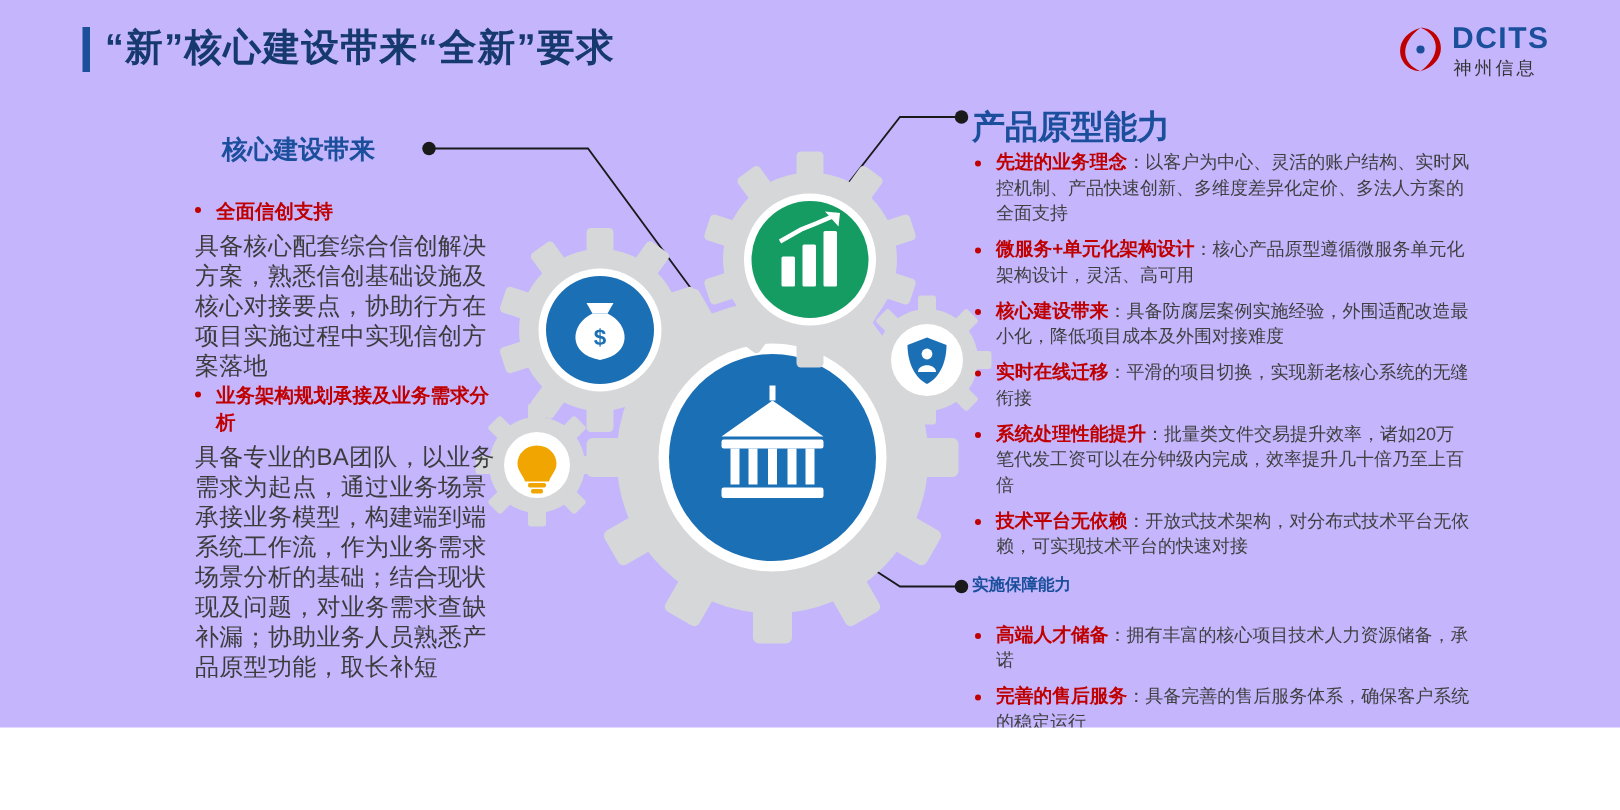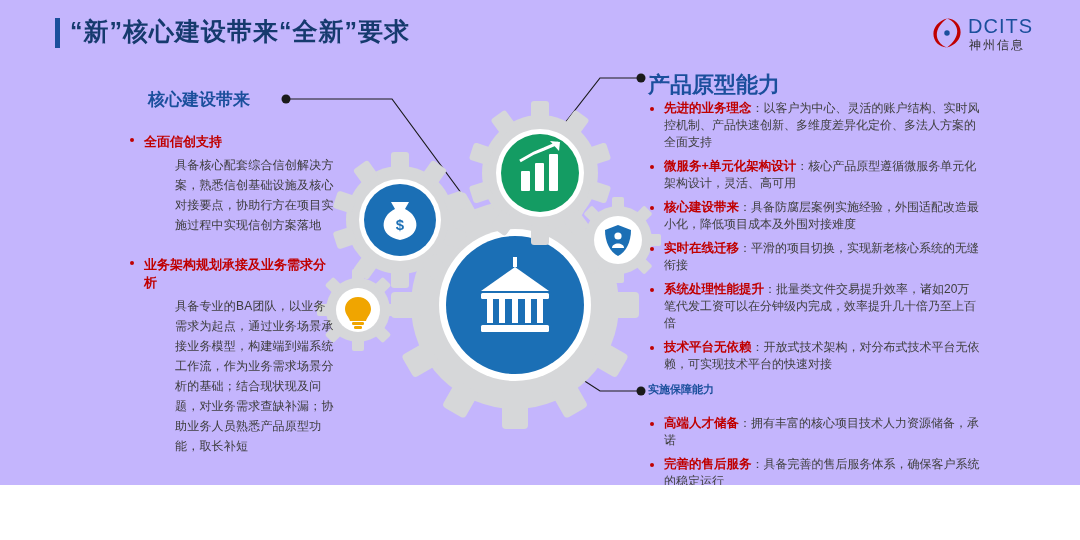--- a/index.html
+++ b/index.html
@@ -57,21 +57,21 @@
   .logo-mark {
     position: absolute;
     left: 0; top: 2px;
     width: 34px; height: 34px;
   }
   .logo-text {
     position: absolute;
     left: 38px;
     top: 1px;
     font-size: 20px;
-    font-weight: normal;
+    font-weight: bold;
     color: #1b4f9c;
     letter-spacing: 1px;
   }
   .logo-sub {
     position: absolute;
     left: 39px;
     top: 23px;
     font-size: 12px;
     color: #333333;
     letter-spacing: 2px;
@@ -115,42 +115,42 @@
     font-size: 11px;
   }
   
   .block {
     position: absolute;
   }
   .bullet-row {
     position: relative;
     padding-left: 14px;
     margin-bottom: 2px;
+    font-family: Liberation Mono, monospace;
   }
   .bullet-dot {
     position: absolute;
     left: 0;
     top: 6px;
     width: 4px;
     height: 4px;
     background: #c00000;
     border-radius: 50%;
   }
   .bullet-title {
     font-size: 12.5px;
     font-weight: bold;
     color: #c00000;
     line-height: 17px;
   }
   .para {
-    font-size: 12px;
+    font-size: 16px;
     color: #404040;
     line-height: 20px;
     letter-spacing: 0.2px;
-    margin-left: 45px;
   }
   .left-block {
     left: 130px;
     width: 205px;
   }
   .left-block .bullet-title {
     font-size: 13px;
   }
   .left-block .para {
     margin-top: 5px;

